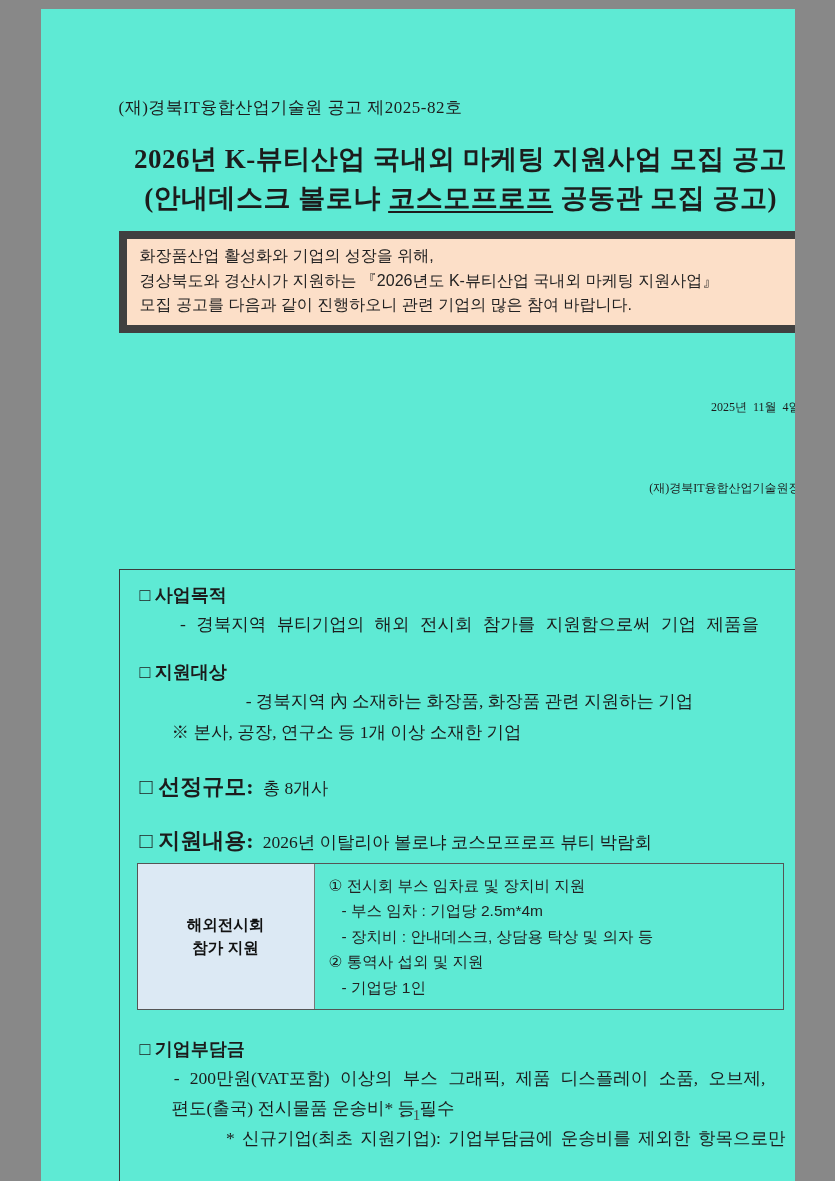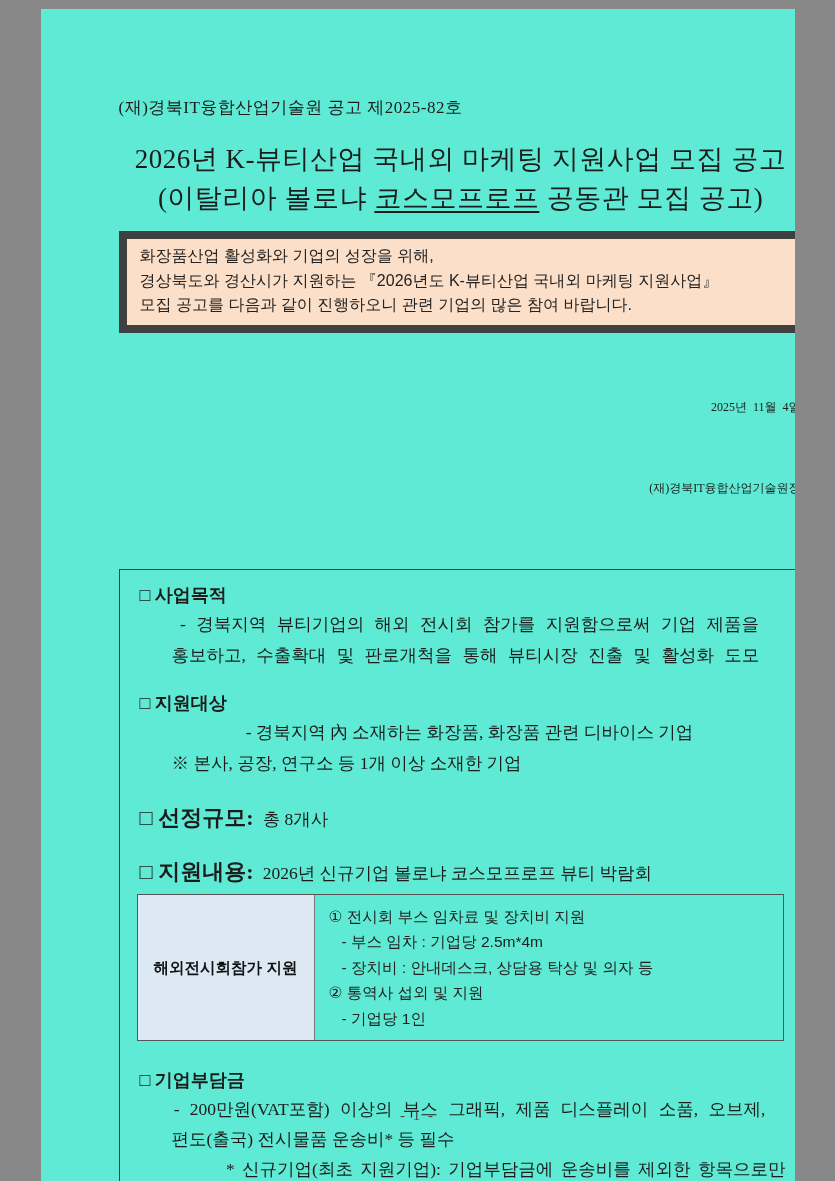--- a/index.html
+++ b/index.html
@@ -23,21 +23,21 @@
 
   .doc-number {
     font-size: 17px;
     line-height: 22px;
     letter-spacing: 0.5px;
   }
 
   .title-block {
     margin-top: 21px;
     text-align: center;
-    font-weight: normal;
+    font-weight: bold;
     font-size: 27px;
     line-height: 39px;
     letter-spacing: 0.5px;
   }
   .title-underline { text-decoration: underline; text-underline-offset: 4px; }
 
   .intro-box {
     margin-top: 13px;
     border: 8px solid #8b5cf6;
     background: #fcdfc8;
@@ -93,21 +93,21 @@
     width: 647px;
     display: flex;
     border: 1.6px solid #555;
     font-family: "Liberation Sans", "DejaVu Sans", sans-serif;
   }
   .support-table-label {
     width: 177px;
     background: #dce9f4;
     border-right: 1px solid #777;
     display: flex;
-    flex-direction: row;
+    flex-direction: column;
     justify-content: center;
     align-items: center;
     font-weight: bold;
     font-size: 15.5px;
     line-height: 23px;
     color: #111;
   }
   .support-table-body {
     flex: 1;
     padding: 9px 10px 9px 14px;
@@ -145,54 +145,53 @@
 </head>
 <body>
 
 <div class="page">
   <div class="content">
 
     <div class="doc-number">(재)경북IT융합산업기술원 공고 제2025-82호</div>
 
     <div class="title-block">
       <div>2026년 K-뷰티산업 국내외 마케팅 지원사업 모집 공고</div>
-      <div><span>(이탈리아 볼로냐 </span><span class="title-underline">코스모프로프</span><span> 공동관 모집 공고)</span></div>
+      <div><span>(안내데스크 볼로냐 </span><span class="title-underline">코스모프로프</span><span> 공동관 모집 공고)</span></div>
     </div>
 
     <div class="intro-box" style="background: rgb(252, 223, 200); border-color: rgb(64, 64, 64);">
       <div>화장품산업 활성화와 기업의 성장을 위해,</div>
       <div>경상북도와 경산시가 지원하는 『2026년도 K-뷰티산업 국내외 마케팅 지원사업』</div>
       <div>모집 공고를 다음과 같이 진행하오니 관련 기업의 많은 참여 바랍니다.</div>
     </div>
 
     <div class="date-block">
       <div>2025년  11월  4일</div>
       <div>(재)경북IT융합산업기술원장</div>
     </div>
 
     <div class="main-box">
 
       <div class="sec-purpose">
         <div class="sec-heading">□ 사업목적</div>
         <div class="body-line indent-dash just-wide">- 경북지역 뷰티기업의 해외 전시회 참가를 지원함으로써 기업 제품을</div>
-        <div class="body-line indent-wrap just-wide">홍보하고, 수출확대 및 판로개척을 통해 뷰티시장 진출 및 활성화 도모</div>
       </div>
 
       <div class="sp-section">
         <div class="sec-heading">□ 지원대상</div>
-        <div class="body-line indent-dash">- 경북지역 內 소재하는 화장품, 화장품 관련 디바이스 기업</div>
+        <div class="body-line indent-dash">- 경북지역 內 소재하는 화장품, 화장품 관련 지원하는 기업</div>
         <div class="body-line indent-note">※ 본사, 공장, 연구소 등 1개 이상 소재한 기업</div>
       </div>
 
       <div class="sp-scale">
         <span class="inline-label">□ 선정규모:</span><span class="inline-value">총 8개사</span>
       </div>
 
       <div class="sp-scale">
-        <span class="inline-label">□ 지원내용:</span><span class="inline-value">2026년 신규기업 볼로냐 코스모프로프 뷰티 박람회</span>
+        <span class="inline-label">□ 지원내용:</span><span class="inline-value">2026년 이탈리아 볼로냐 코스모프로프 뷰티 박람회</span>
       </div>
 
       <div class="support-table">
         <div class="support-table-label" style="background: rgb(220, 233, 244);">
           <div>해외전시회</div>
           <div>참가 지원</div>
         </div>
         <div class="support-table-body">
           <div class="t-item">① 전시회 부스 임차료 및 장치비 지원</div>
           <div class="t-item t-lvl2">- 부스 임차 : 기업당 2.5m*4m</div>

